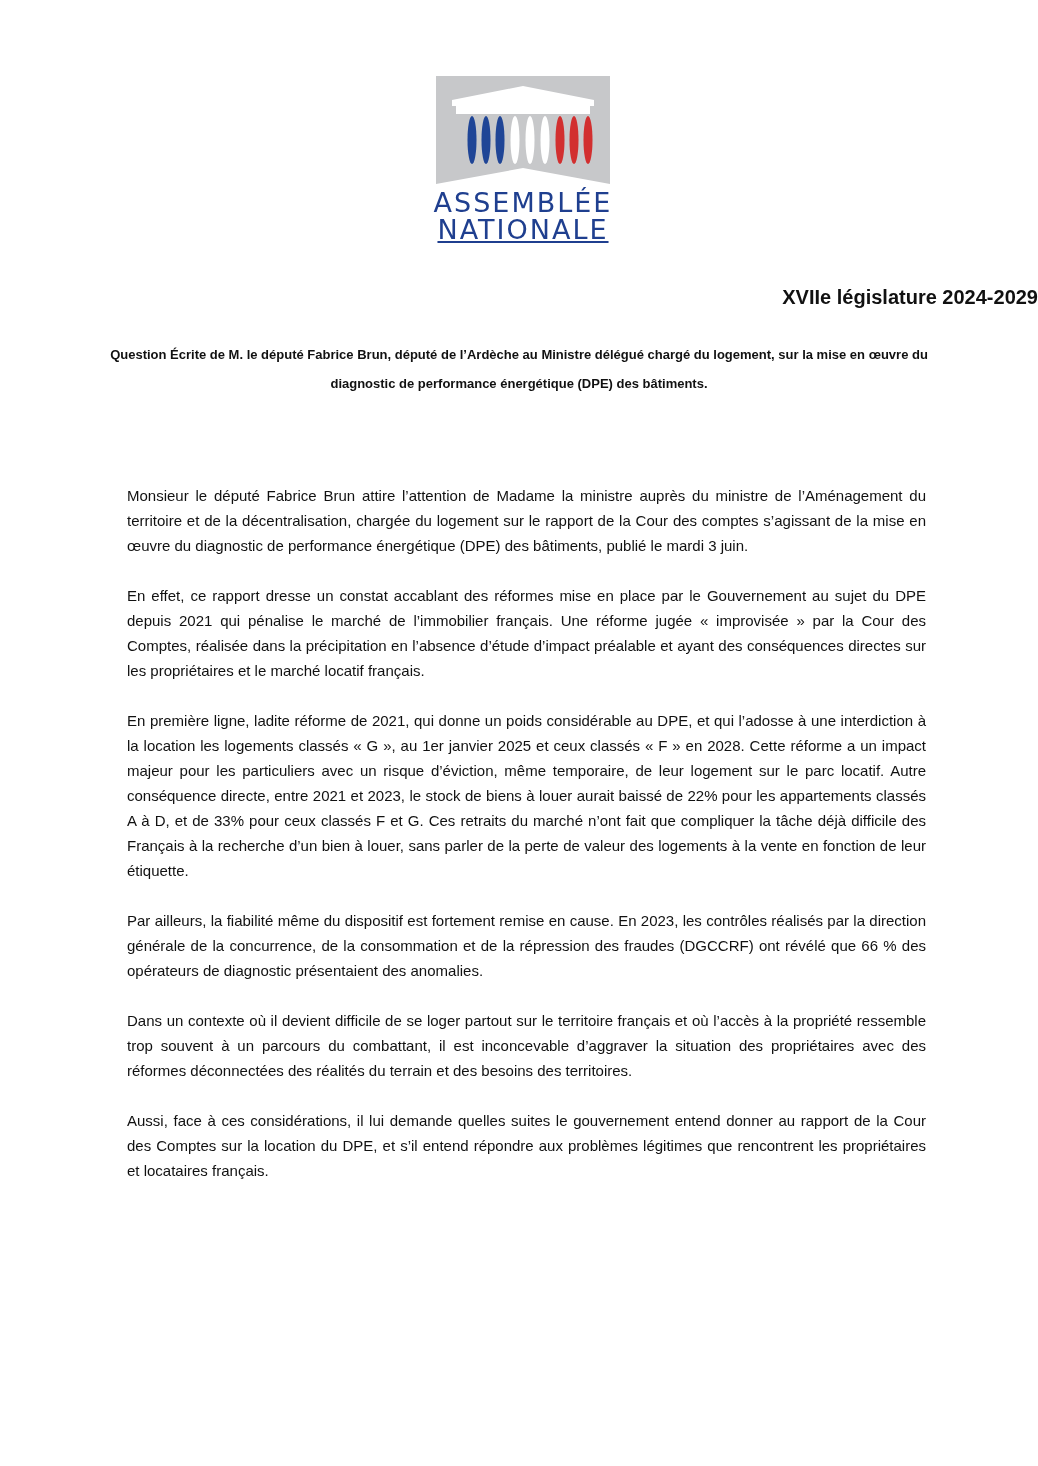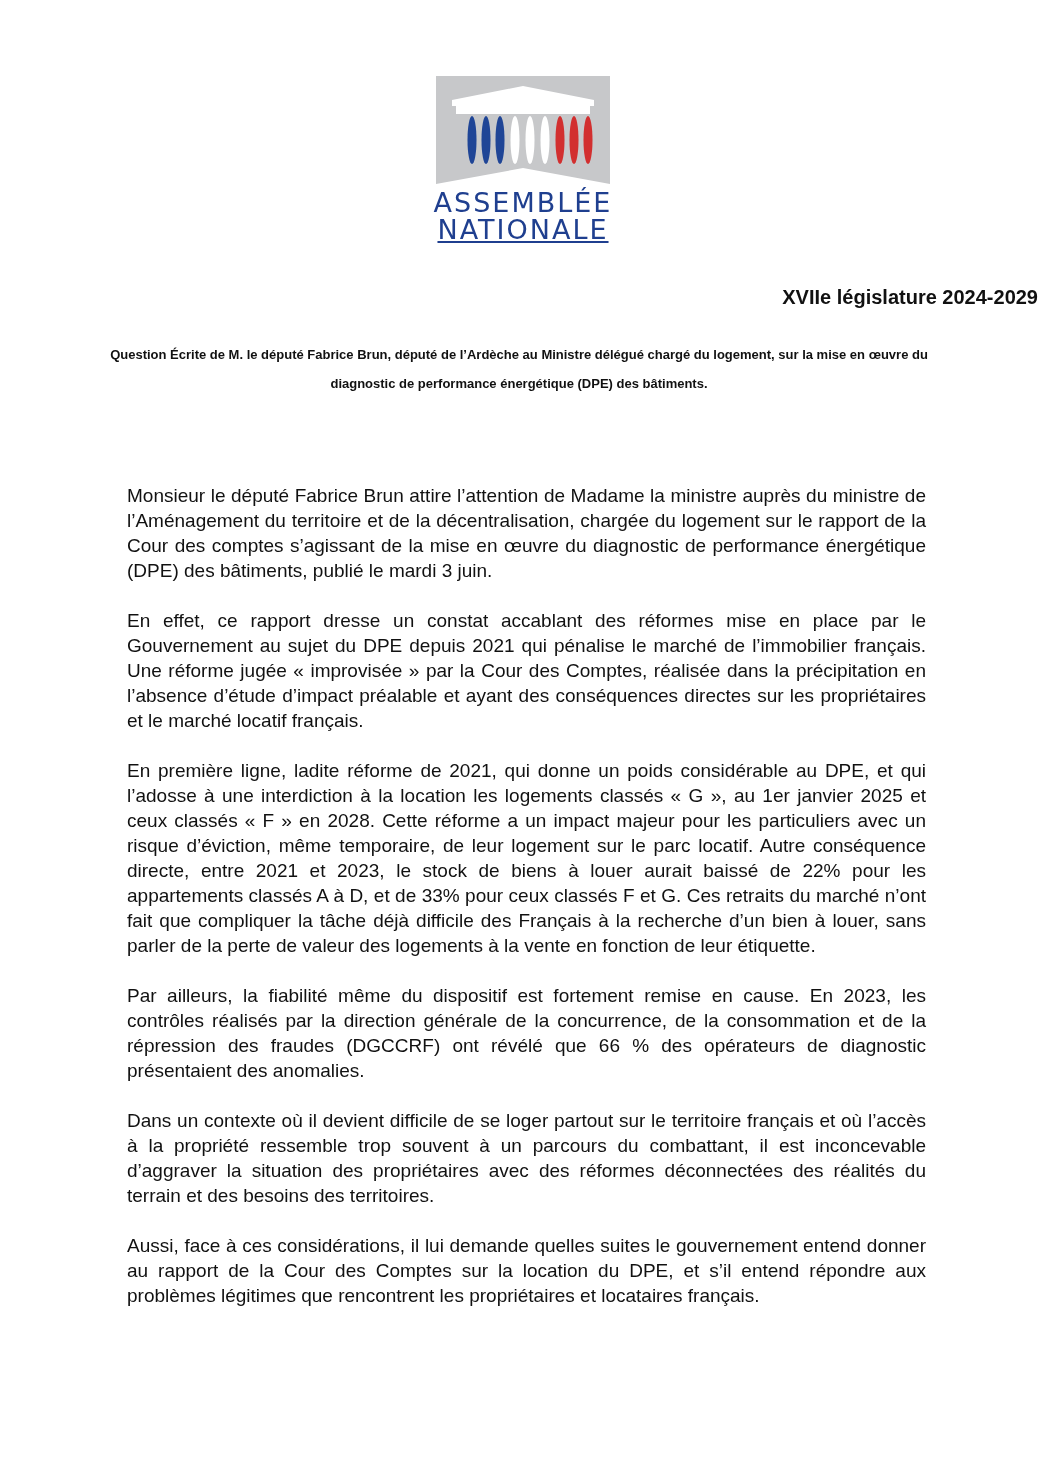--- a/index.html
+++ b/index.html
@@ -9,21 +9,21 @@
   .logo-box { position: absolute; left: 8px; top: 0; width: 174px; height: 108px; }
   .logo-text { position: absolute; left: 0; width: 190px; text-align: center;
                color: #1f3f8f; font-family: "DejaVu Sans", sans-serif; font-size: 27px;
                letter-spacing: 2px; line-height: 28px; }
   .logo-text.l1 { top: 113px; }
   .logo-text.l2 { top: 140px; text-decoration: underline; }
   .legislature { position: absolute; top: 286px; left: 0; width: 1038px; text-align: right;
                  font-weight: bold; font-size: 20px; }
   .title { position: absolute; top: 340px; left: 110px; width: 818px; text-align: center;
            font-weight: bold; font-size: 13px; line-height: 29px; }
-  .body { position: absolute; left: 127px; top: 483px; width: 799px; font-size: 19px;
+  .body { position: absolute; left: 127px; top: 483px; width: 799px; font-size: 15px;
           line-height: 25px; text-align: justify; }
   .body p { margin: 0 0 25px 0; }
 </style>
 </head>
 <body>
 
 <div class="logo">
   <svg class="logo-box" viewBox="0 0 174 108">
     <rect x="0" y="0" width="174" height="108" fill="#c7c8ca"></rect>
     <polygon points="16,24 87,10 158,24 158,30 16,30" fill="#ffffff"></polygon>

